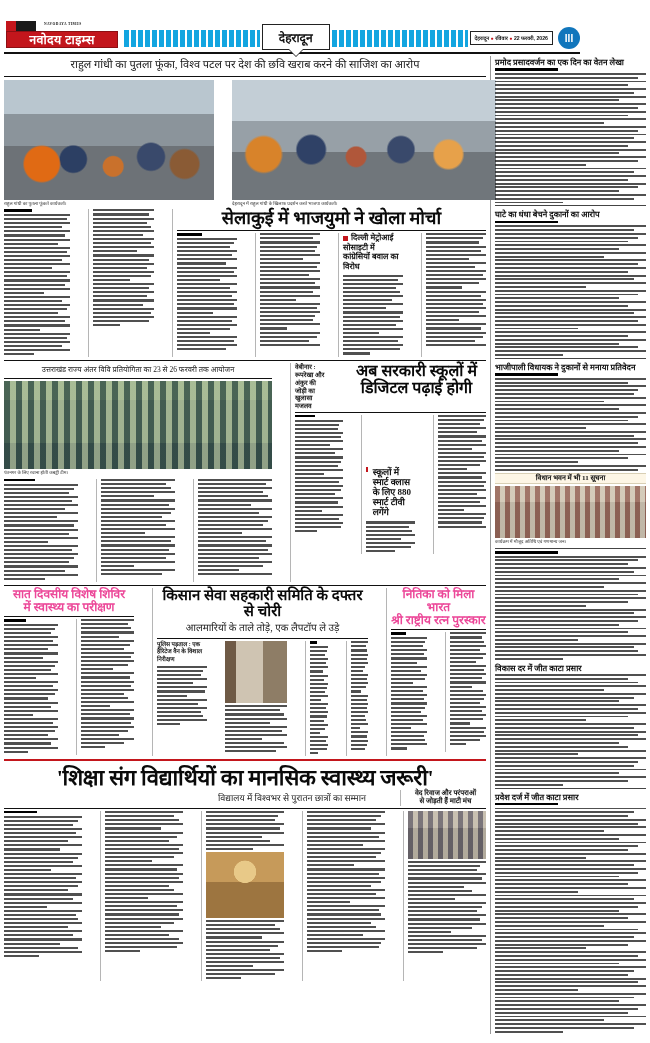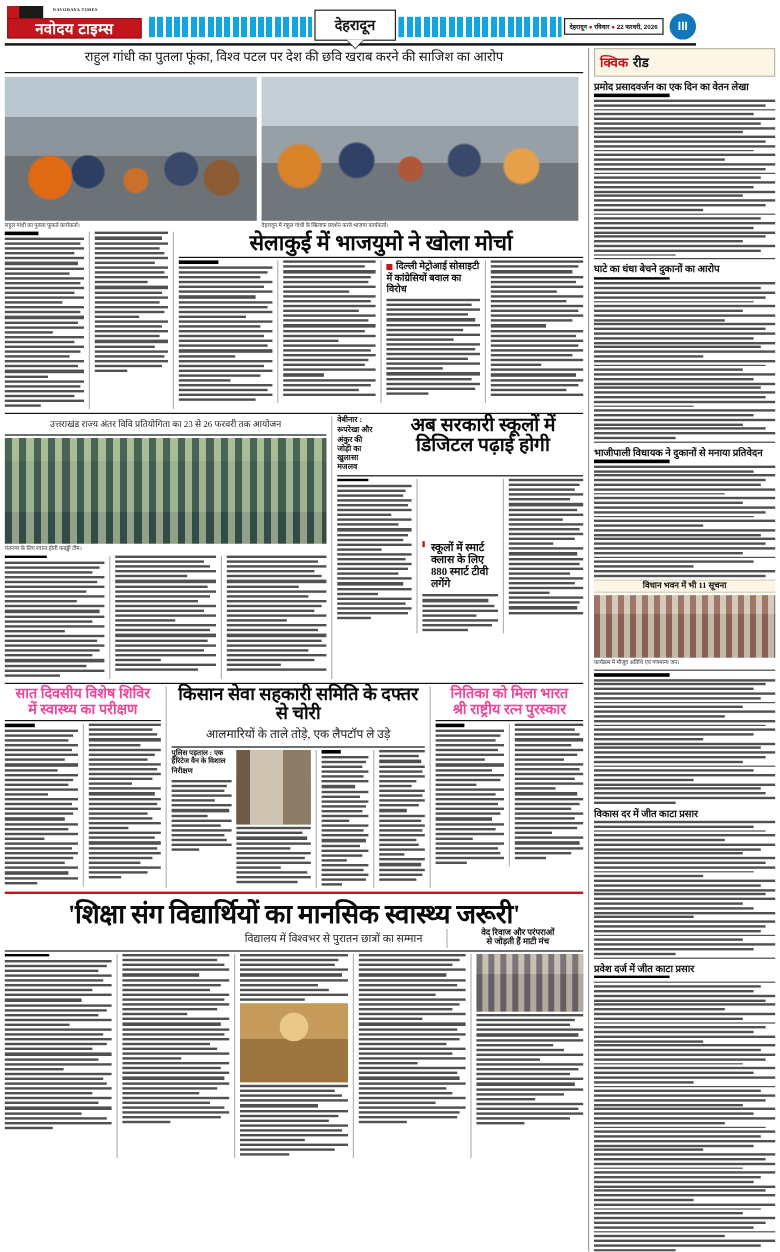--- a/index.html
+++ b/index.html
@@ -2,21 +2,21 @@
 <html><head>
 <meta charset="utf-8">
 <style>
   * { box-sizing: border-box; margin: 0; padding: 0; }
   html, body {
     width: 650px; height: 1043px;
     background: #ffffff;
     font-family: "Liberation Serif", "DejaVu Serif", serif;
     overflow: hidden;
   }
-  .page { position: relative; width: 584px; height: 1043px; background: #fff; padding: 0 4px; }
+  .page { position: relative; width: 584px; height: 1043px; background: #fff; padding: 16px 4px; }
 
   
   .masthead { display: flex; align-items: center; height: 34px; padding-top: 4px; gap: 2px; }
   .logo-wrap { position: relative; width: 118px; height: 28px; flex: 0 0 auto; }
   .logo-flag { position: absolute; left: 2px; top: 0px; width: 30px; height: 11px; background: #1a1a1a; }
   .logo-flag:after { content: ""; position: absolute; left: 0; top: 0; width: 10px; height: 11px; background: #c3161c; }
   .logo-sub { position: absolute; left: 40px; top: 1px; font-size: 3.6px; letter-spacing: .4px; color: #111; font-weight: bold; }
   .logo-main {
     position: absolute; left: 2px; top: 10px; width: 112px; height: 17px;
     background: #c3161c; color: #fff; font-size: 12.5px; font-weight: bold;
@@ -111,21 +111,21 @@
   }
   .ph-award {
     background:
       repeating-linear-gradient(90deg, rgba(60,60,90,.5) 0 5px, rgba(215,210,200,.5) 5px 10px),
       linear-gradient(#b9ae9a 0 35%, #8b8270 35% 100%);
   }
 
   .caption { font-size: 4.6px; color: #333; line-height: 1.25; padding: 1px 0; border-top: 0; }
 
   
-  .cols { display: flex; gap: 4px; }
+  .cols { display: flex; gap: 18px; }
   .col { flex: 1 1 0; }
   .txt { font-size: 0; line-height: 0; }
   .txt i {
     display: block; height: 2.1px; margin-bottom: 2.0px; background: #2a2a2a; opacity: .82;
   }
   .txt i.s95 { width: 95%; } .txt i.s88 { width: 88%; } .txt i.s100 { width: 100%; }
   .txt i.s72 { width: 72%; } .txt i.s60 { width: 60%; } .txt i.s45 { width: 45%; }
   .txt i.s82 { width: 82%; } .txt i.s92 { width: 92%; } .txt i.s55 { width: 55%; }
   .lead { display:block; height: 2.4px; width: 42%; background:#000; margin-bottom:2.2px; }
 
@@ -1020,23 +1020,20 @@
                 <i class="s88"></i>
                 <i class="s45"></i>
             </div>
           </div>
         </div>
       </div>
 
     </div>
 
     <div class="right-zone">
-      <div class="side-head">
-        <span class="qr">क्विक</span><span class="rd">रीड</span>
-      </div>
 
       <div>
         <div class="side-title">प्रमोद प्रसादवर्जन का एक दिन का वेतन लेखा</div>
         <div class="txt side-txt">
           <span class="lead"></span>
           <i class="s100"></i>
             <i class="s95"></i>
             <i class="s100"></i>
             <i class="s88"></i>
             <i class="s100"></i>

